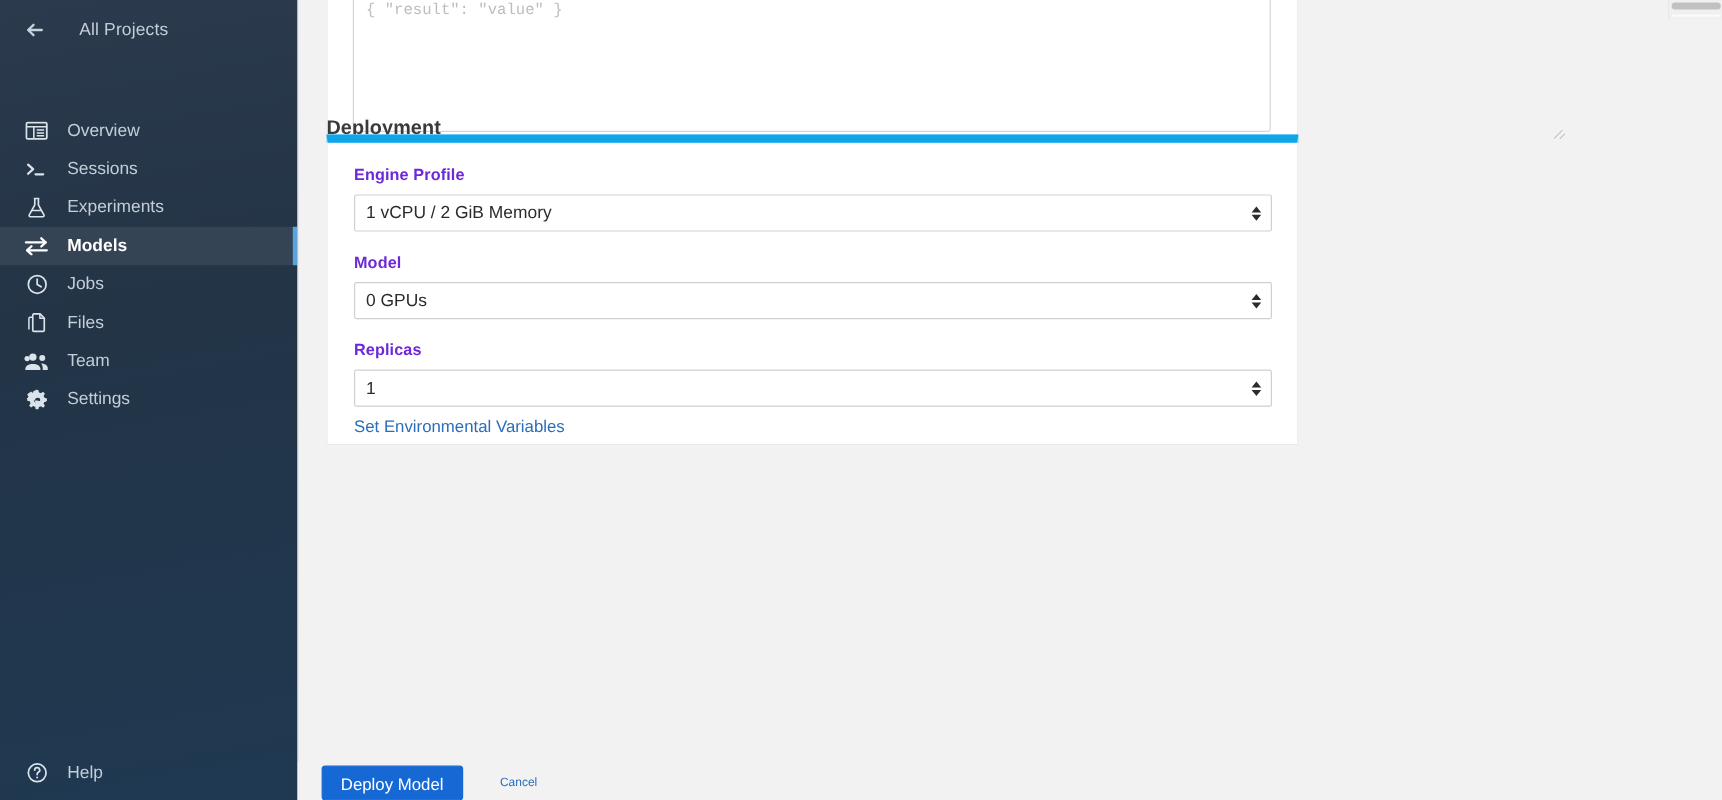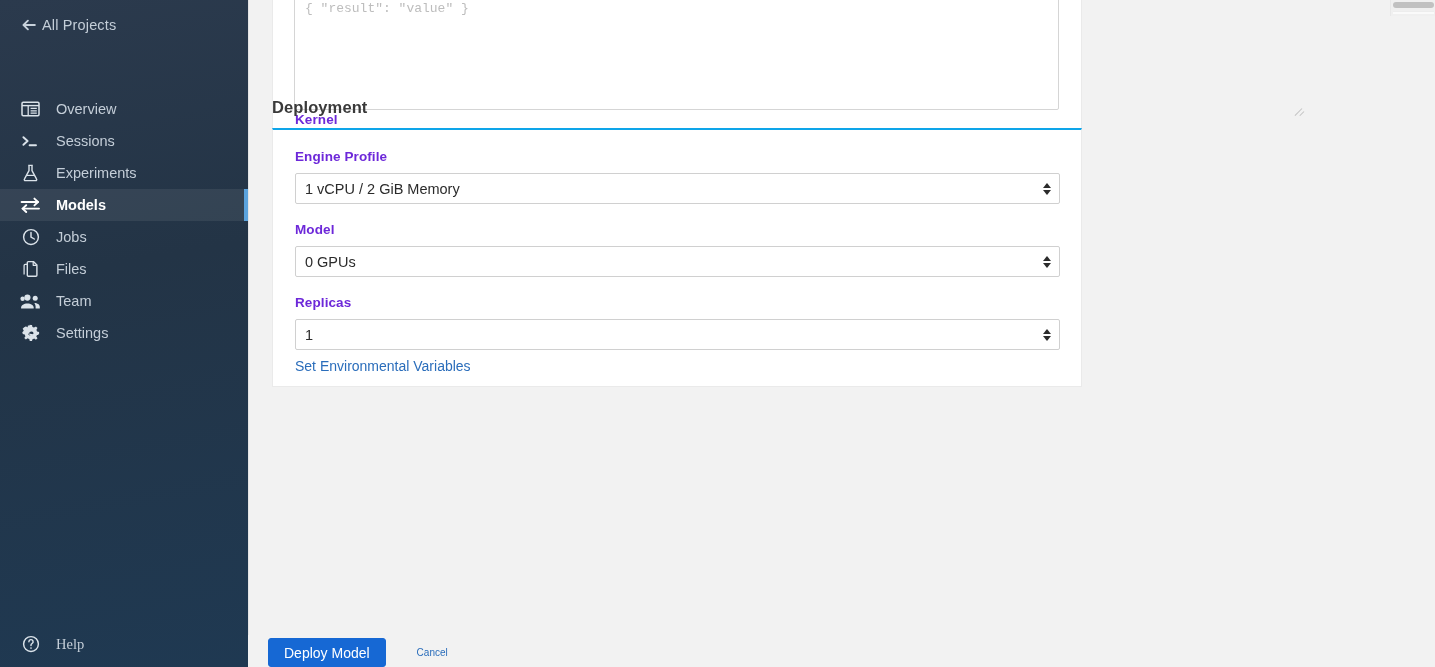--- a/index.html
+++ b/index.html
@@ -13,21 +13,21 @@
   #app { position: relative; width: 1435px; height: 667px; display: flex; }
 
   
   .sidebar {
     width: 248px; height: 667px;
     background: linear-gradient(170deg, #2b3a4d 0%, #233446 40%, #1f3952 100%);
     position: relative; flex: 0 0 248px;
     color: #c9d3dc;
   }
   .all-projects {
-    display: flex; align-items: center; gap: 4px;
+    display: flex; align-items: center; gap: 28px;
     height: 50px; padding: 0 20px;
     font-size: 14.5px; color: #c4ced8;
     cursor: pointer;
   }
   .all-projects .lbl { letter-spacing: .15px; }
   .back-arrow { width: 18px; height: 18px; display:block; }
 
   .nav { margin-top: 43px; }
   .nav-item {
     position: relative;
@@ -49,41 +49,41 @@
   .nav-item.active .ico { color: #ffffff; }
   .nav-item.active::after {
     content: ""; position: absolute; right: 0; top: 0;
     width: 4px; height: 100%; background: #5ba3dd;
   }
 
   .help {
     position: absolute; left: 0; bottom: 7px;
     display: flex; align-items: center; gap: 15px;
     height: 32px; padding: 0 20px;
-    font-size: 14.5px; color: #c4ced8; cursor: pointer; font-family: Liberation Serif, serif;
+    font-size: 14.5px; color: #c4ced8; cursor: pointer;
   }
   .help .ico { width: 21px; height: 20px; display:flex; align-items:center; justify-content:center; color:#dbe3ea; }
 
   
   .main {
     flex: 1 1 auto; position: relative;
     background: #f2f2f2; height: 667px;
     overflow: hidden;
   }
   .main-inner { position: relative; width: 1187px; height: 667px; }
   .leftrule { position:absolute; left:0; top:0; width:1px; height:667px; background:#e4e4e4; }
 
   .card {
     position: absolute; left: 24px; width: 810px;
     background: #ffffff;
     border: 1px solid #eaeaea;
     border-top: none;
   }
   #card-build { top: -40px; height: 368px; }
-  #card-deploy { top: 128px; height: 259px; border-top: 2px solid #0ea5e9; }
+  #card-deploy { top: 112px; height: 259px; border-top: 7px solid #0ea5e9; }
 
   .pad { padding: 0 22px; }
 
   .json-ta {
     position: absolute; left: 46px; top: -8px;
     width: 765px; height: 118px;
     border: 1px solid #d5d5d5; border-radius: 2px;
     background: #fff; resize: none;
     font-family: "Liberation Mono", monospace;
     font-size: 13px; color: #333;

